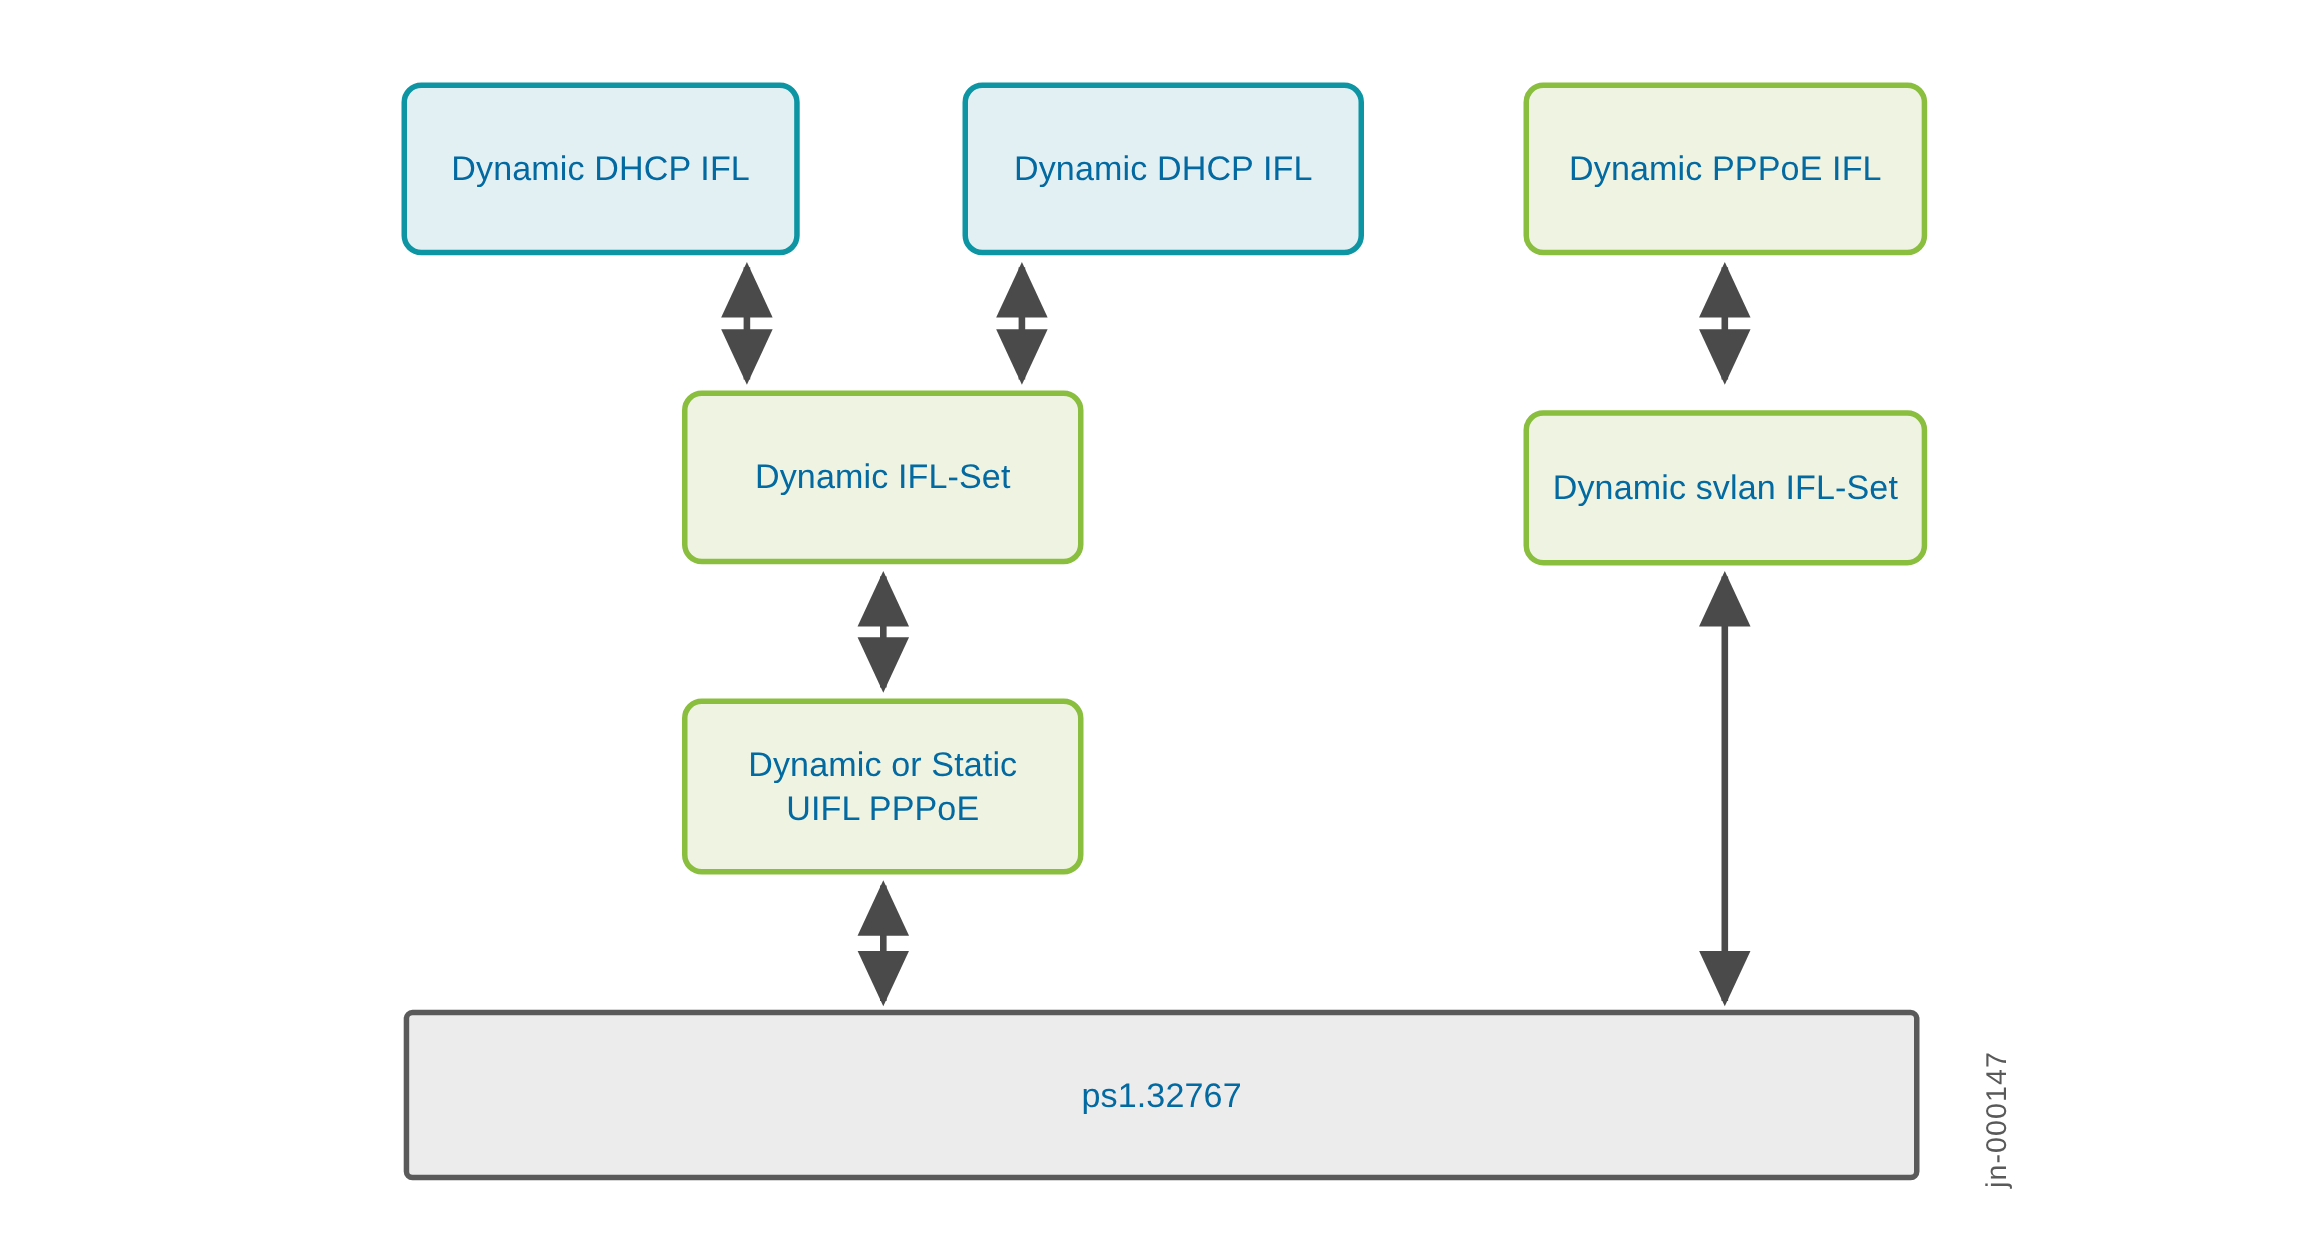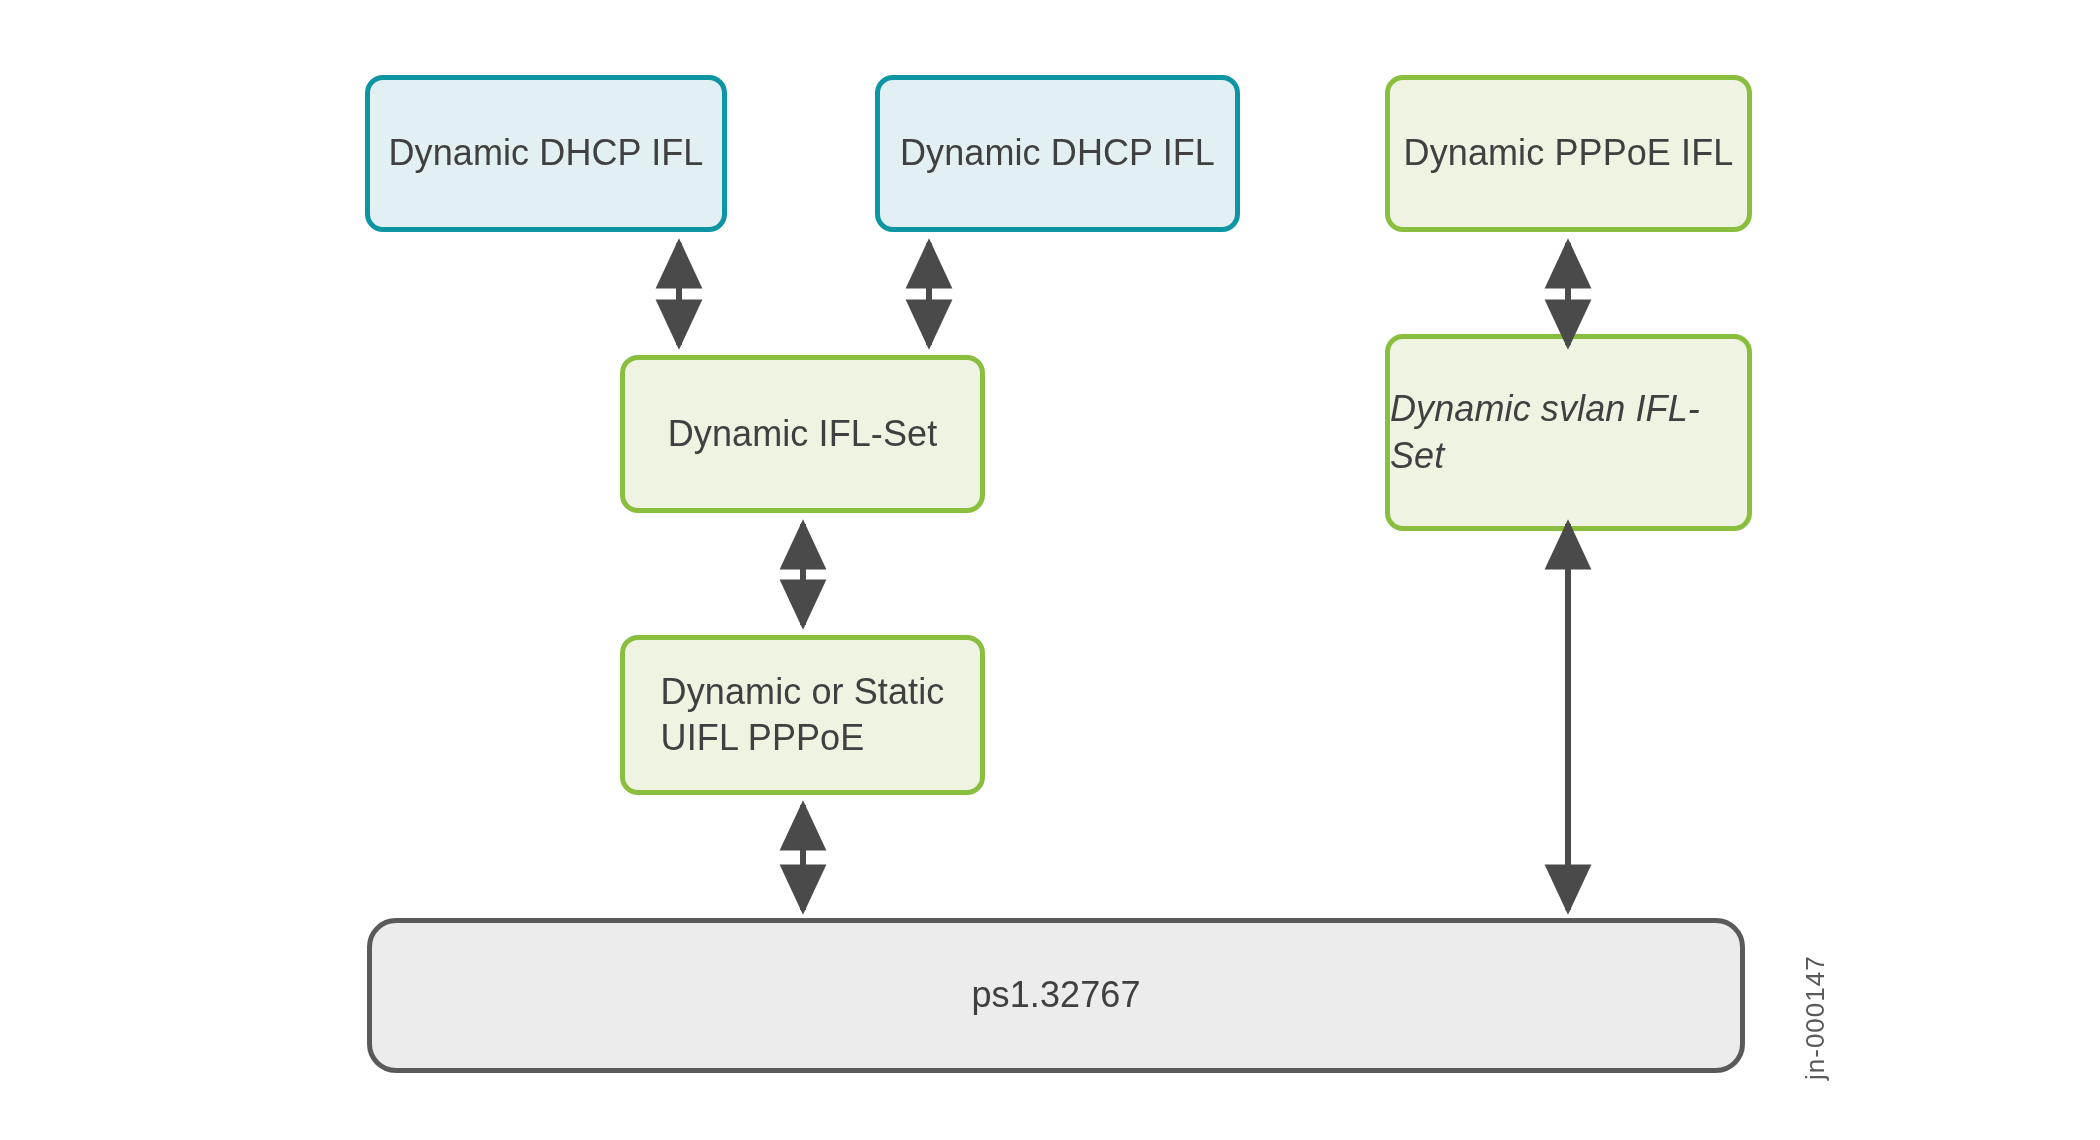--- a/index.html
+++ b/index.html
@@ -16,44 +16,44 @@
     height: 1140px;
     background: #ffffff;
     overflow: hidden;
   }
   .node {
     position: absolute;
     box-sizing: border-box;
     display: flex;
     align-items: center;
     justify-content: center;
-    text-align: left;
+    text-align: center;
     border-radius: 18px;
     border-style: solid;
-    font-size: 36px;
+    font-size: 31px;
     line-height: 1.28;
-    color: #404040;
+    color: #0369a1;
     letter-spacing: 0.1px;
     white-space: pre-line;
   }
   .node-teal {
     background: #e3f0f3;
     border-color: #0d95a4;
     border-width: 5px;
   }
   .node-green {
     background: #eff3e2;
     border-color: #89be3e;
     border-width: 5px;
   }
   .node-gray {
     background: #ececec;
     border-color: #5a5a5a;
     border-width: 5px;
-    border-radius: 29px;
+    border-radius: 8px;
   }
   .arrow {
     position: absolute;
     overflow: visible;
   }
   .watermark {
     position: absolute;
     font-size: 26px;
     color: #595959;
     letter-spacing: 1px;
@@ -77,21 +77,21 @@
   </div>
 
   <div class="node node-green" style="left:620px; top:355px; width:365px; height:158px;">
     <span>Dynamic IFL-Set</span>
   </div>
 
   <div class="node node-green" style="left:1385px; top:75px; width:367px; height:157px;">
     <span>Dynamic PPPoE IFL</span>
   </div>
 
-  <div class="node node-green" style="left:1385px; top:334px; width:367px; height:197px;font-style:italic;">
+  <div class="node node-green" style="left:1385px; top:373px; width:367px; height:141px;">
     <span>Dynamic svlan IFL-Set</span>
   </div>
 
   <div class="node node-green" style="left:620px; top:635px; width:365px; height:160px;">
     <span>Dynamic or Static
 UIFL PPPoE</span>
   </div>
 
   <div class="node node-gray" style="left:367px; top:918px; width:1378px; height:155px;">
     <span>ps1.32767</span>

